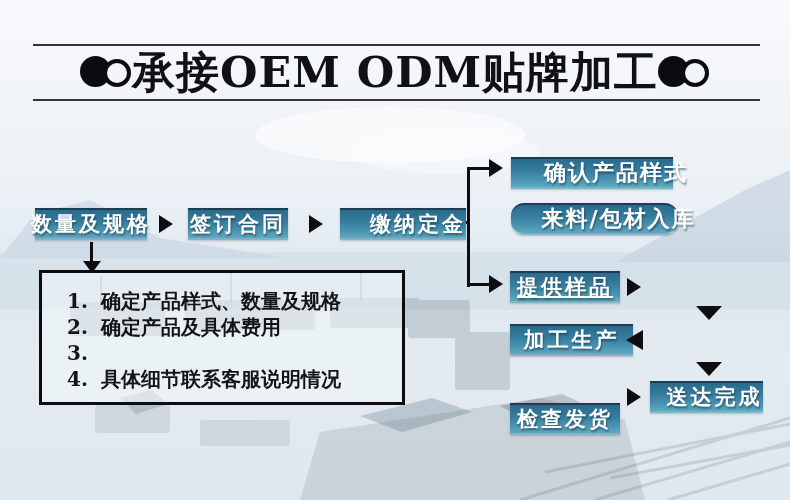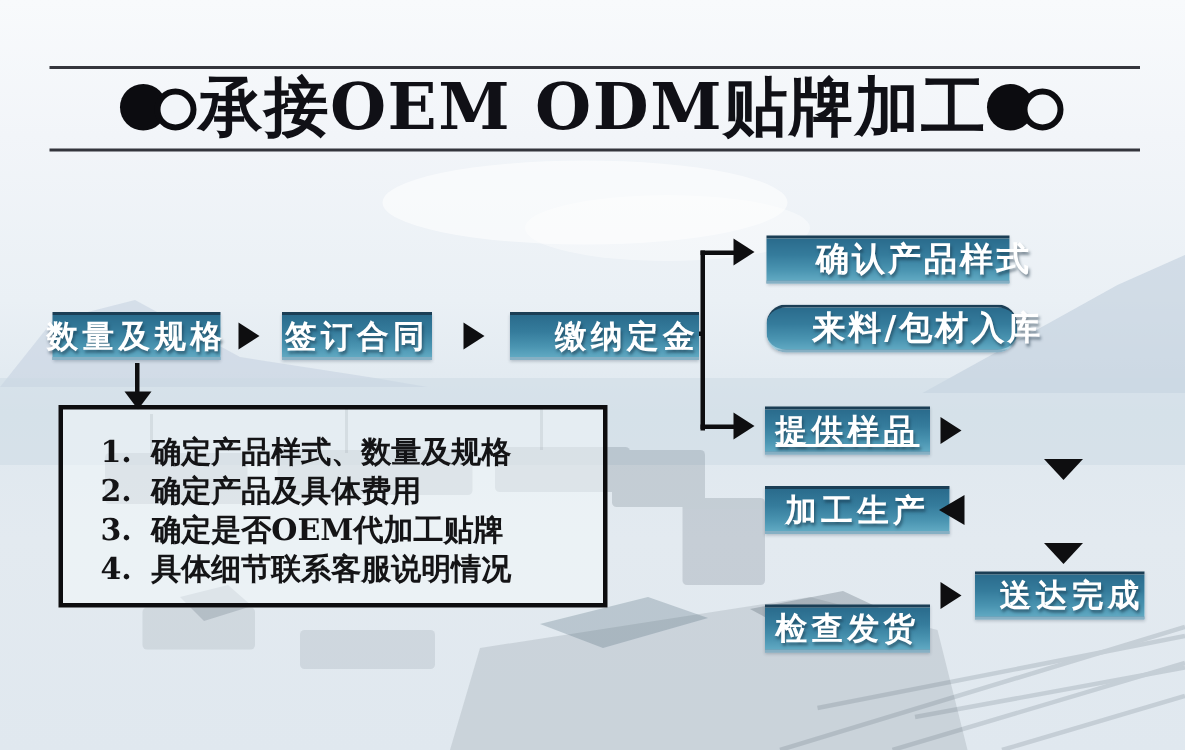--- a/index.html
+++ b/index.html
@@ -141,21 +141,20 @@
     <div class="note-row">
       <span class="note-num">1.</span>
       <span class="note-text">确定产品样式、数量及规格</span>
     </div>
     <div class="note-row">
       <span class="note-num">2.</span>
       <span class="note-text">确定产品及具体费用</span>
     </div>
     <div class="note-row">
       <span class="note-num">3.</span>
-      <span class="note-text">确定是否OEM代加工贴牌</span>
     </div>
     <div class="note-row">
       <span class="note-num">4.</span>
       <span class="note-text">具体细节联系客服说明情况</span>
     </div>
   </div>
 
 </div>
 
 </body></html>

